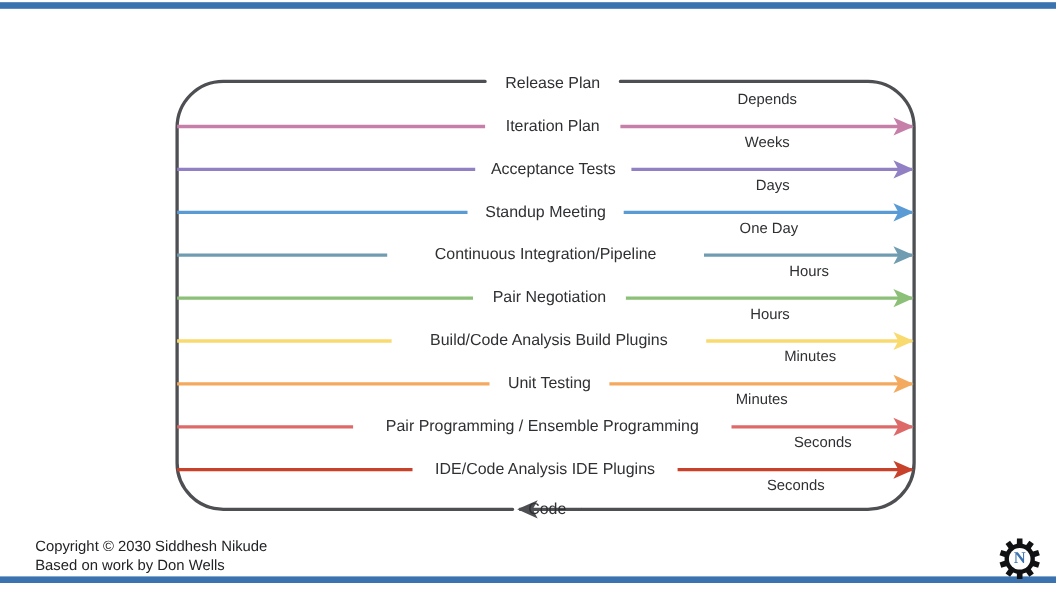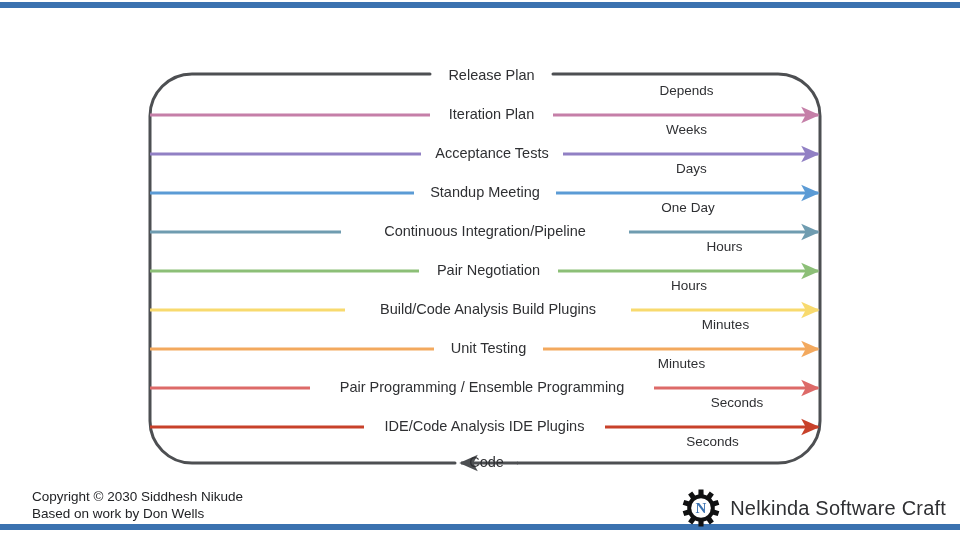--- a/index.html
+++ b/index.html
@@ -16,21 +16,21 @@
     width:960px;height:540px;
   }
   .rule{
     position:absolute;left:0;width:960px;height:6px;
     background:#3b72b0;
   }
   #rule-top{top:2px;}
   #rule-bottom{top:524px;}
 
   #diagram{
-    position:absolute;left:0;top:0;width:788px;height:490px;
+    position:absolute;left:11px;top:0;width:788px;height:490px;
   }
   svg{display:block;}
 
   .row-label{
     font-size:14.5px;
     fill:#2f3033;
     text-anchor:middle;
     dominant-baseline:middle;
   }
   .time-label{
@@ -179,17 +179,16 @@
     <div id="brand">
       <span class="gear-wrap">
         <svg viewBox="0 0 48 48" width="38" height="38">
           <g id="gear-shape">
               <path d="M20.72 6.81 L20.82 0.72 L27.18 0.72 L27.28 6.81 L31.45 8.17 L31.45 8.17 L35.11 3.29 L40.26 7.03 L36.76 12.02 L39.34 15.57 L39.34 15.57 L45.16 13.78 L47.13 19.83 L41.36 21.81 L41.36 26.19 L41.36 26.19 L47.13 28.17 L45.16 34.22 L39.34 32.43 L36.76 35.98 L36.76 35.98 L40.26 40.97 L35.11 44.71 L31.45 39.83 L27.28 41.19 L27.28 41.19 L27.18 47.28 L20.82 47.28 L20.72 41.19 L16.55 39.83 L16.55 39.83 L12.89 44.71 L7.74 40.97 L11.24 35.98 L8.66 32.43 L8.66 32.43 L2.84 34.22 L0.87 28.17 L6.64 26.19 L6.64 21.81 L6.64 21.81 L0.87 19.83 L2.84 13.78 L8.66 15.57 L11.24 12.02 L11.24 12.02 L7.74 7.03 L12.89 3.29 L16.55 8.17 L20.72 6.81 Z" fill="#101112"></path>
             </g>
           <circle id="gear-hole" cx="24" cy="24" r="12.4" fill="#ffffff"></circle>
           <text id="gear-letter" x="24" y="24" text-anchor="middle" dominant-baseline="central" font-family="Liberation Serif, serif" font-size="19" font-weight="bold" fill="#3b72b0">N</text>
         </svg>
       </span>
-      <span id="brand-name">Nelkinda Software Craft</span>
     </div>
   </div>
 
 </div>
 
 </body></html>

